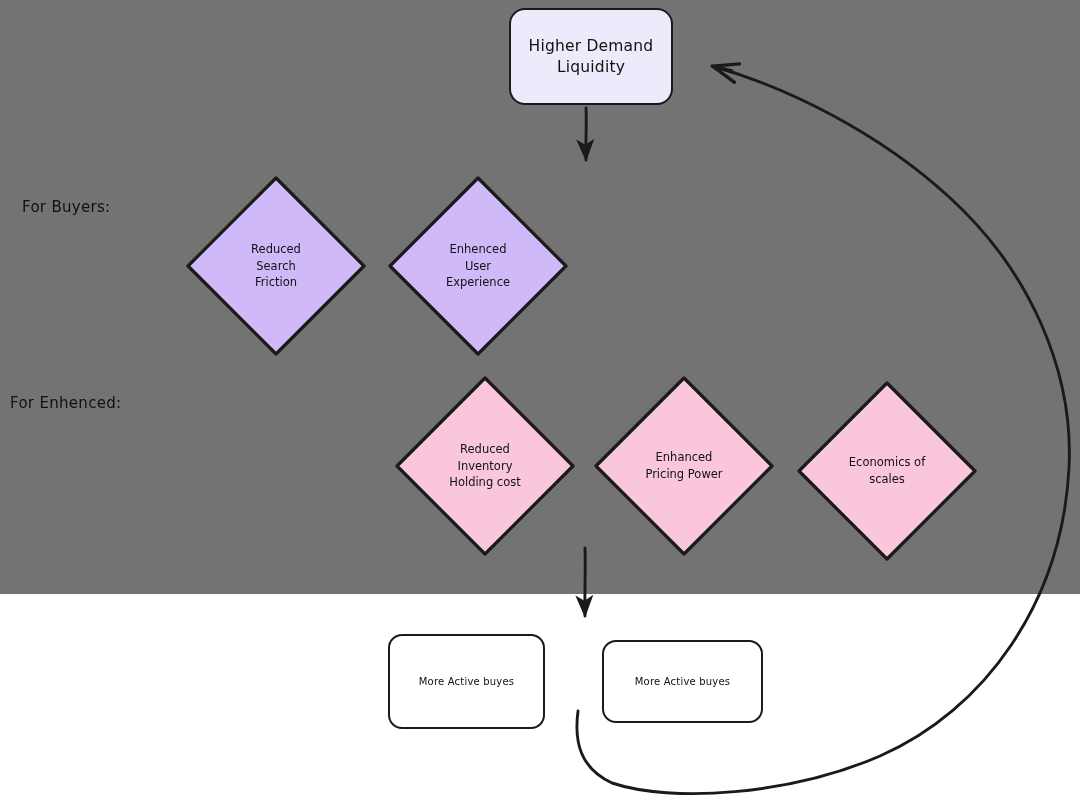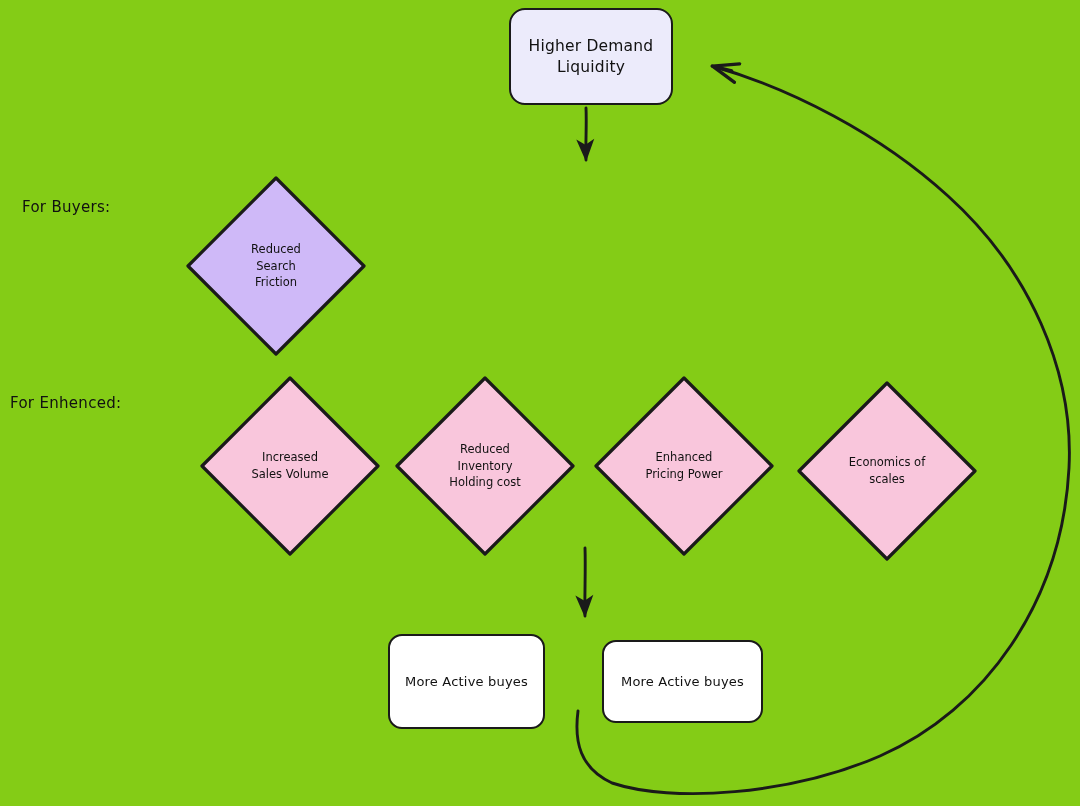--- a/index.html
+++ b/index.html
@@ -10,22 +10,22 @@
   }
   body {
     width: 1080px;
     height: 806px;
     overflow: hidden;
     font-family: "DejaVu Sans", sans-serif;
   }
   #canvas {
     position: relative;
     width: 1080px;
-    height: 806px;
-    background: #84cc16;
+    height: 594px;
+    background: #737373;
   }
   #edges {
     position: absolute;
     left: 0;
     top: 0;
     width: 1080px;
     height: 806px;
     pointer-events: none;
   }
 
@@ -52,21 +52,21 @@
   .node-label {
     font-family: "DejaVu Sans", sans-serif;
     color: #111111;
     line-height: 1.32;
     letter-spacing: 0.2px;
     white-space: pre-line;
     user-select: none;
   }
 
   .top-label { font-size: 15.5px; }
-  .box-label { font-size: 13px; }
+  .box-label { font-size: 10px; }
 
   
   .diamond-wrap {
     position: absolute;
     width: 190px;
     height: 190px;
   }
   .diamond-wrap svg {
     position: absolute;
     left: 0;
@@ -144,30 +144,31 @@
 
   <div class="diamond-wrap" style="left:181px; top:171px;">
     <svg viewBox="0 0 190 190">
       <path d="M95,7 L183,95 L95,183 L7,95 Z" fill="#cfb9f8" stroke="#1a1a1a" stroke-width="3.2" stroke-linejoin="round"></path>
     </svg>
     <div class="diamond-text">Reduced
 Search
 Friction</div>
   </div>
 
-
-
-
-  <div class="diamond-wrap" style="left:195px; top:371px;">
-    <svg viewBox="0 0 190 190">
-      <path d="M95,7 L183,95 L95,183 L7,95 Z" fill="#f9c6dc" stroke="#1a1a1a" stroke-width="3.2" stroke-linejoin="round"></path>
-    </svg>
-    <div class="diamond-text">Increased
-Sales Volume</div>
-  </div>
+  <div class="diamond-wrap" style="left:383px; top:171px;">
+    <svg viewBox="0 0 190 190">
+      <path d="M95,7 L183,95 L95,183 L7,95 Z" fill="#cfb9f8" stroke="#1a1a1a" stroke-width="3.2" stroke-linejoin="round"></path>
+    </svg>
+    <div class="diamond-text">Enhenced
+User
+Experience</div>
+  </div>
+
+
+
 
   <div class="diamond-wrap" style="left:390px; top:371px;">
     <svg viewBox="0 0 190 190">
       <path d="M95,7 L183,95 L95,183 L7,95 Z" fill="#f9c6dc" stroke="#1a1a1a" stroke-width="3.2" stroke-linejoin="round"></path>
     </svg>
     <div class="diamond-text">Reduced
 Inventory
 Holding cost</div>
   </div>
 

